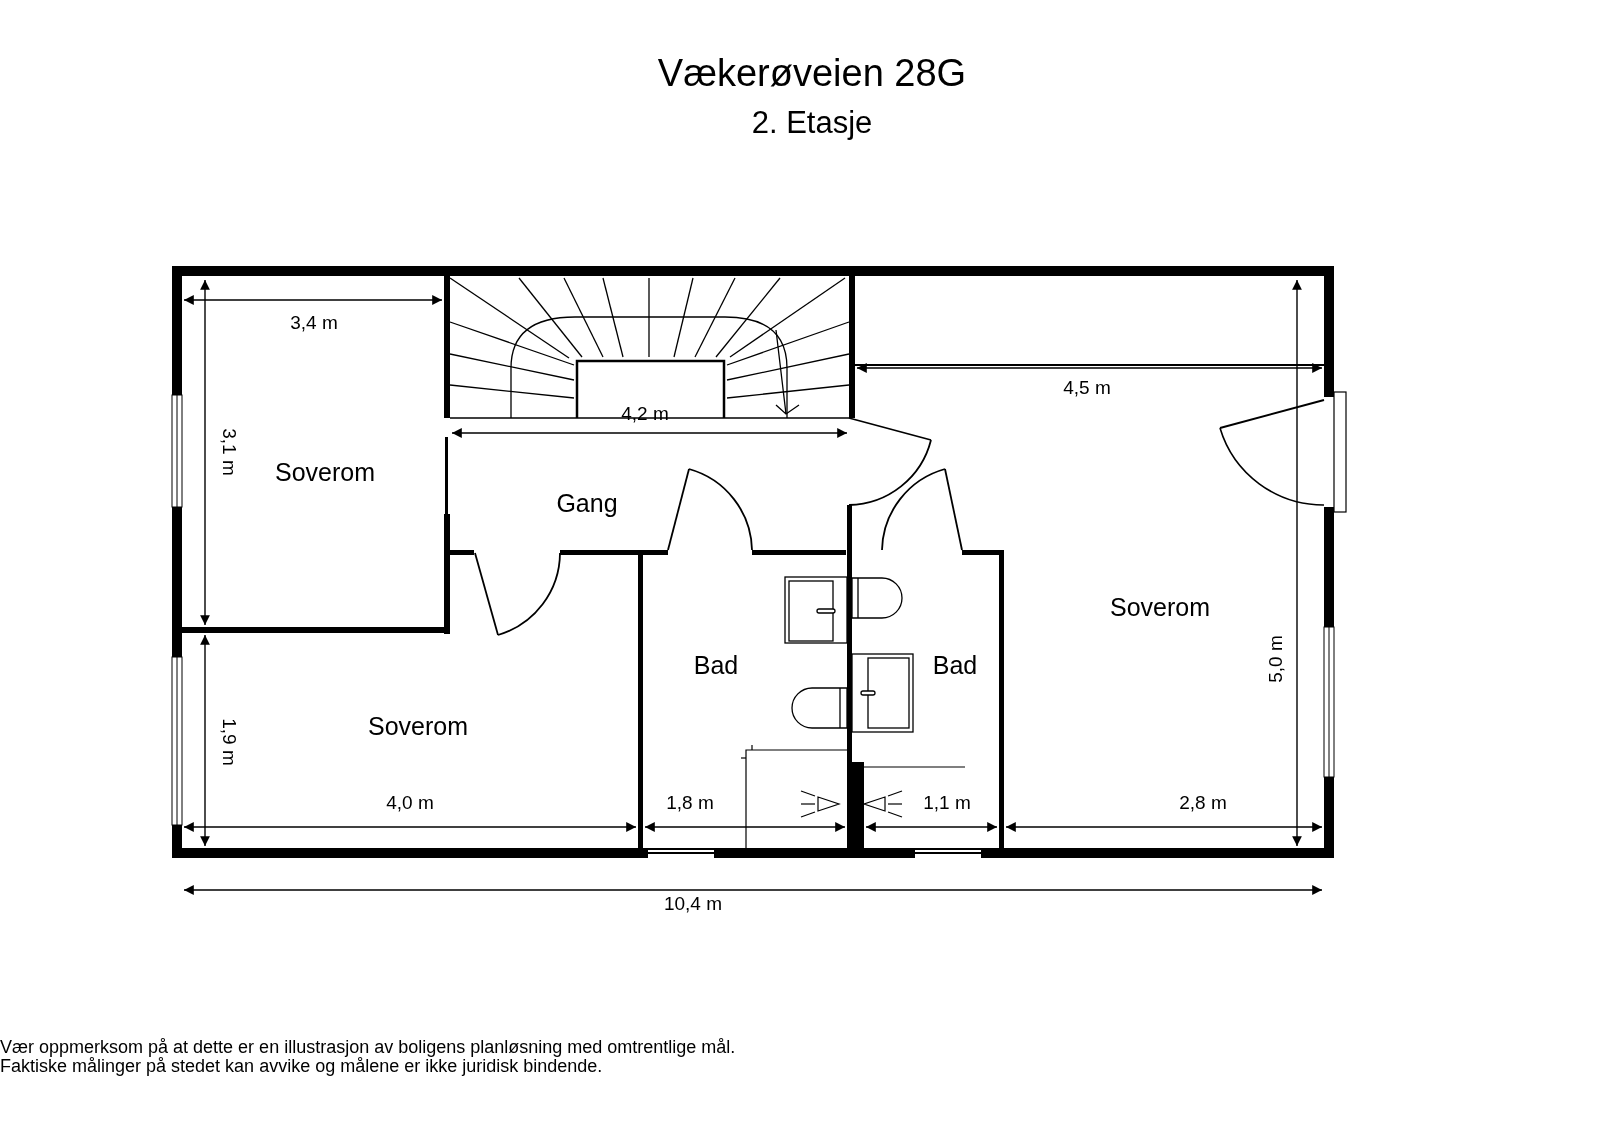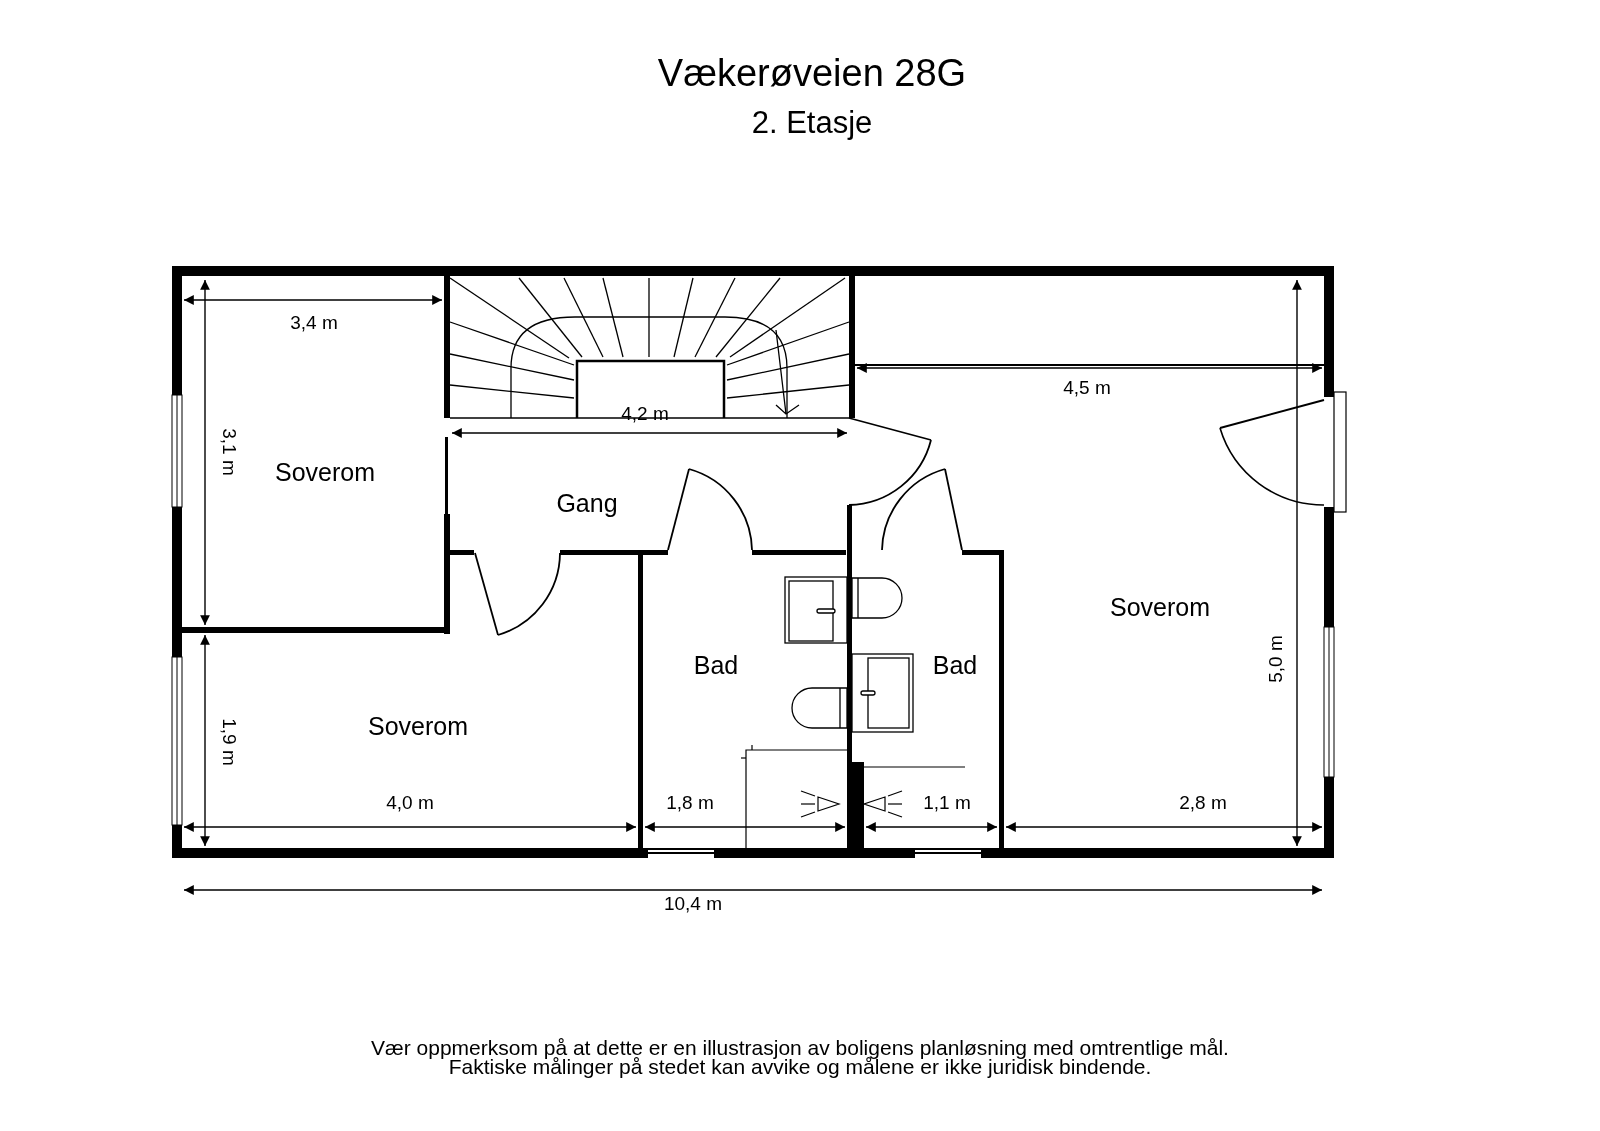--- a/index.html
+++ b/index.html
@@ -7,21 +7,21 @@
          font-family: "Liberation Sans", "DejaVu Sans", sans-serif; color: #000; }
   .title { position: absolute; left: 12px; width: 1600px; text-align: center; }
   #t1 { top: 52px; font-size: 38px; }
   #t2 { top: 105px; font-size: 31px; }
   svg.plan { position: absolute; left: 0; top: 0; }
   .lbl { position: absolute; white-space: nowrap; transform: translate(-50%, -50%); }
   .room { font-size: 25px; }
   .dim { font-size: 19px; }
   .vert { transform: translate(-50%, -50%) rotate(90deg); }
   .vert-ccw { transform: translate(-50%, -50%) rotate(-90deg); }
-  .footer { position: absolute; left: 0; width: 1600px; text-align: center; font-size: 21px; line-height: 19px; top: 1038px; }
+  .footer { position: absolute; left: 0; width: 1600px; font-size: 18px; line-height: 19px; top: 1038px; }
 </style>
 </head>
 <body>
 
 <div id="t1" class="title">Vækerøveien 28G</div>
 <div id="t2" class="title">2. Etasje</div>
 
 <svg class="plan" width="1600" height="1131" viewBox="0 0 1600 1131">
   <defs>
     <marker id="ah" viewBox="0 0 10 10" refX="10" refY="5" markerWidth="7" markerHeight="7" orient="auto-start-reverse">

